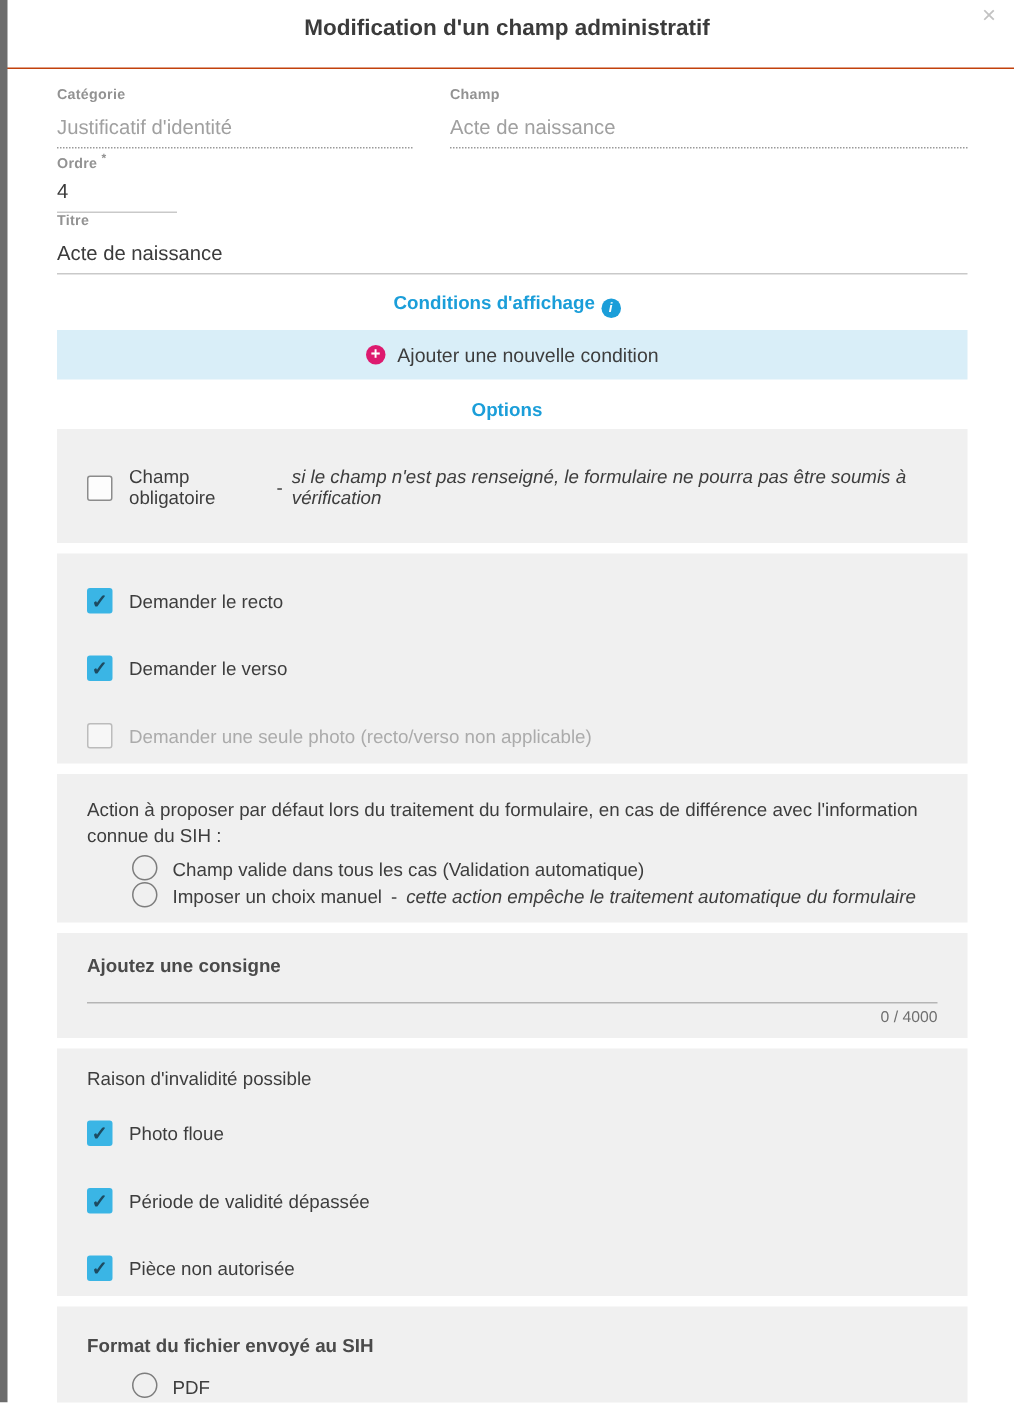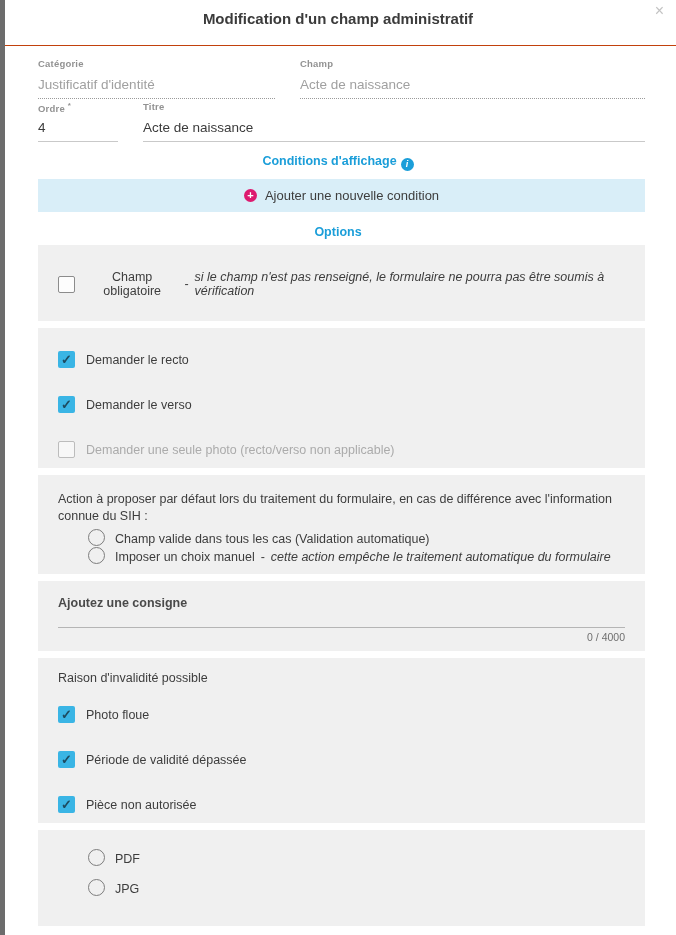--- a/index.html
+++ b/index.html
@@ -35,21 +35,21 @@
     font-size: 16px;
     color: #c2c2c2;
     cursor: pointer;
     line-height: 20px;
   }
   
   .fields {
     padding: 12px 31px 0 38px;
   }
   .field-row { display: flex; }
-  .field-row + .field-row { margin-top: 2px; }
+  .field-row + .field-row { margin-top: 2px; flex-direction: column; }
   .fcol-cat { width: 237px; margin-right: 25px; }
   .fcol-champ { flex: 1; }
   .fcol-ordre { width: 80px; margin-right: 25px; }
   .fcol-titre { flex: 1; }
   .field-label {
     font-size: 9.5px;
     font-weight: bold;
     color: #929292;
     height: 12px;
     margin-bottom: 5px;
@@ -151,21 +151,20 @@
     font-size: 13px;
     font-weight: bold;
     line-height: 17px;
     text-align: center;
   }
   .cb.disabled { border-color: #bcbcbc; background: #f7f7f7; }
   .cb-label {
     margin-left: 11px;
     font-size: 12.5px;
     color: #3d3d3d;
-    text-align: center;
   }
   .cb-label.disabled { color: #ababab; }
   .dash { margin: 0 6px; color: #3d3d3d; font-size: 12.5px; }
   .hint-italic { font-style: italic; font-size: 12.5px; color: #3d3d3d; }
   .radio-row {
     display: flex;
     align-items: flex-end;
     margin-left: 30px;
     cursor: pointer;
   }
@@ -310,20 +309,21 @@
       <span class="cb checked"><span>✓</span></span>
       <span class="cb-label">Période de validité dépassée</span>
     </div>
     <div class="cb-row">
       <span class="cb checked"><span>✓</span></span>
       <span class="cb-label">Pièce non autorisée</span>
     </div>
   </div>
 
   <div class="section sec-format">
+    <div class="section-label bold">Format du fichier envoyé au SIH</div>
     <div class="radio-row">
       <span class="radio"></span>
       <span class="radio-label">PDF</span>
     </div>
     <div class="radio-row">
       <span class="radio"></span>
       <span class="radio-label">JPG</span>
     </div>
   </div>
 

